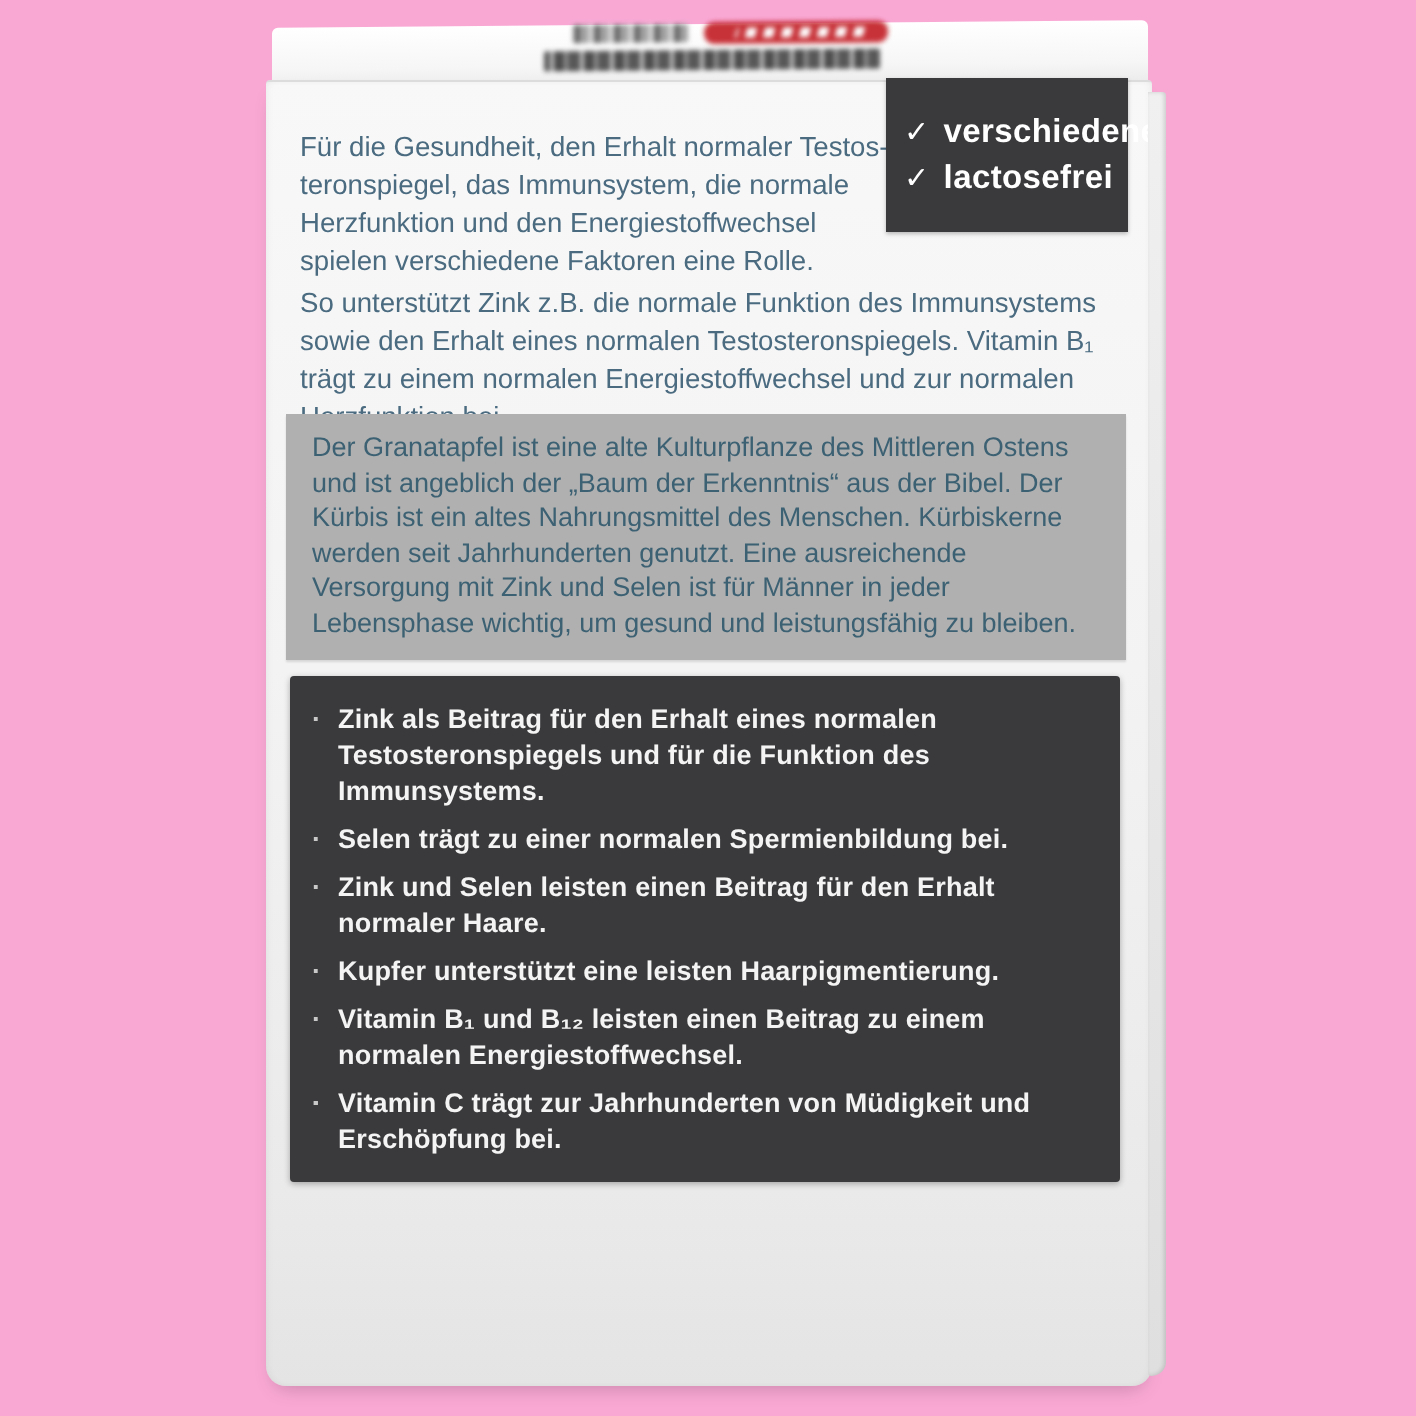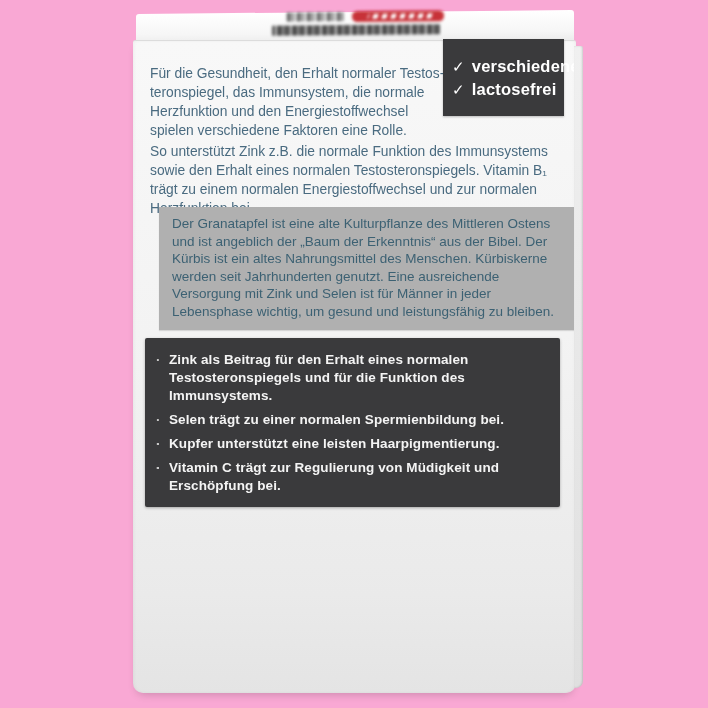--- a/index.html
+++ b/index.html
@@ -72,21 +72,20 @@
     box-shadow:0 1px 2px rgba(0,0,0,.25);
   }
   .claim-row{display:flex;align-items:baseline;gap:7px;font-size:16.5px;font-weight:bold;letter-spacing:.2px;}
   .claim-check{font-size:15px;font-weight:normal;}
   .heritage{
     position:absolute;left:10px;top:166px;width:420px;box-sizing:border-box;
     background:#b0b0b0;
     padding:8px 13px 10px 13px;
     color:#3c6173;font-size:13.5px;line-height:17.5px;font-weight:500;
     box-shadow:0 1px 1px rgba(0,0,0,.12);
-    margin-left:16px;
   }
   .benefits{
     position:absolute;left:12px;top:297px;width:415px;box-sizing:border-box;
     background:#3a3a3c;border-radius:2px;
     padding:13px 14px 12px 10px;
     box-shadow:0 1px 3px rgba(0,0,0,.3);
   }
   .benefits ul{list-style:none;margin:0;padding:0;}
   .benefits li{
     position:relative;padding-left:14px;margin-bottom:6px;
@@ -140,37 +139,39 @@
           <li>
             <span class="bullet-dot">·</span>
             <span>Zink als Beitrag für den Erhalt eines normalen Testosteron­spiegels und für die Funktion des Immunsystems.</span>
           </li>
           <li>
             <span class="bullet-dot">·</span>
             <span>Selen trägt zu einer normalen Spermienbildung bei.</span>
           </li>
           <li>
             <span class="bullet-dot">·</span>
+            <span>Zink und Selen leisten einen Beitrag für den Erhalt normaler Haare.</span>
           </li>
           <li>
             <span class="bullet-dot">·</span>
             <span>Kupfer unterstützt eine leisten Haarpigmentierung.</span>
+          </li>
+          <li>
+            <span class="bullet-dot">·</span>
+            <span>Vitamin B₁ und B₁₂ leisten einen Beitrag zu einem normalen Energiestoffwechsel.</span>
           </li>
           <li>
             <span class="bullet-dot">·</span>
           </li>
           <li>
             <span class="bullet-dot">·</span>
           </li>
           <li>
             <span class="bullet-dot">·</span>
-          </li>
-          <li>
-            <span class="bullet-dot">·</span>
-            <span>Vitamin C trägt zur Regulierung von Müdigkeit und Erschöpfung bei.</span>
+            <span>Vitamin C trägt zur Jahrhunderten von Müdigkeit und Erschöpfung bei.</span>
           </li>
         </ul>
       </div>
 
     </div>
 
     <div class="side-right"></div>
   </div>
 </div>
 

